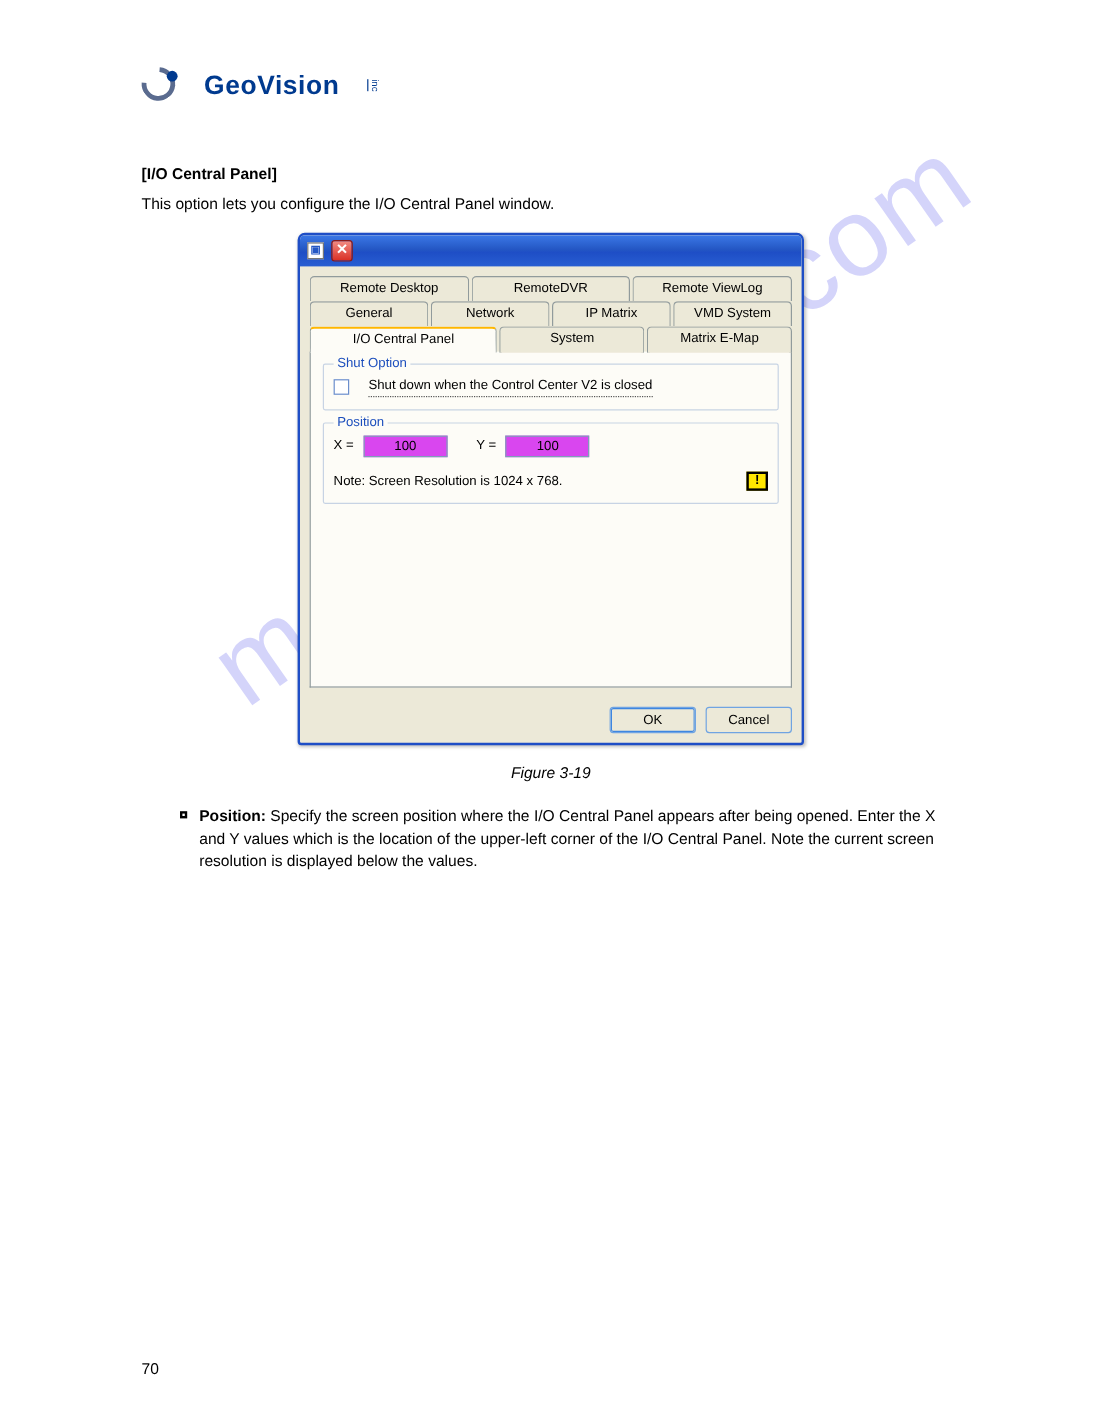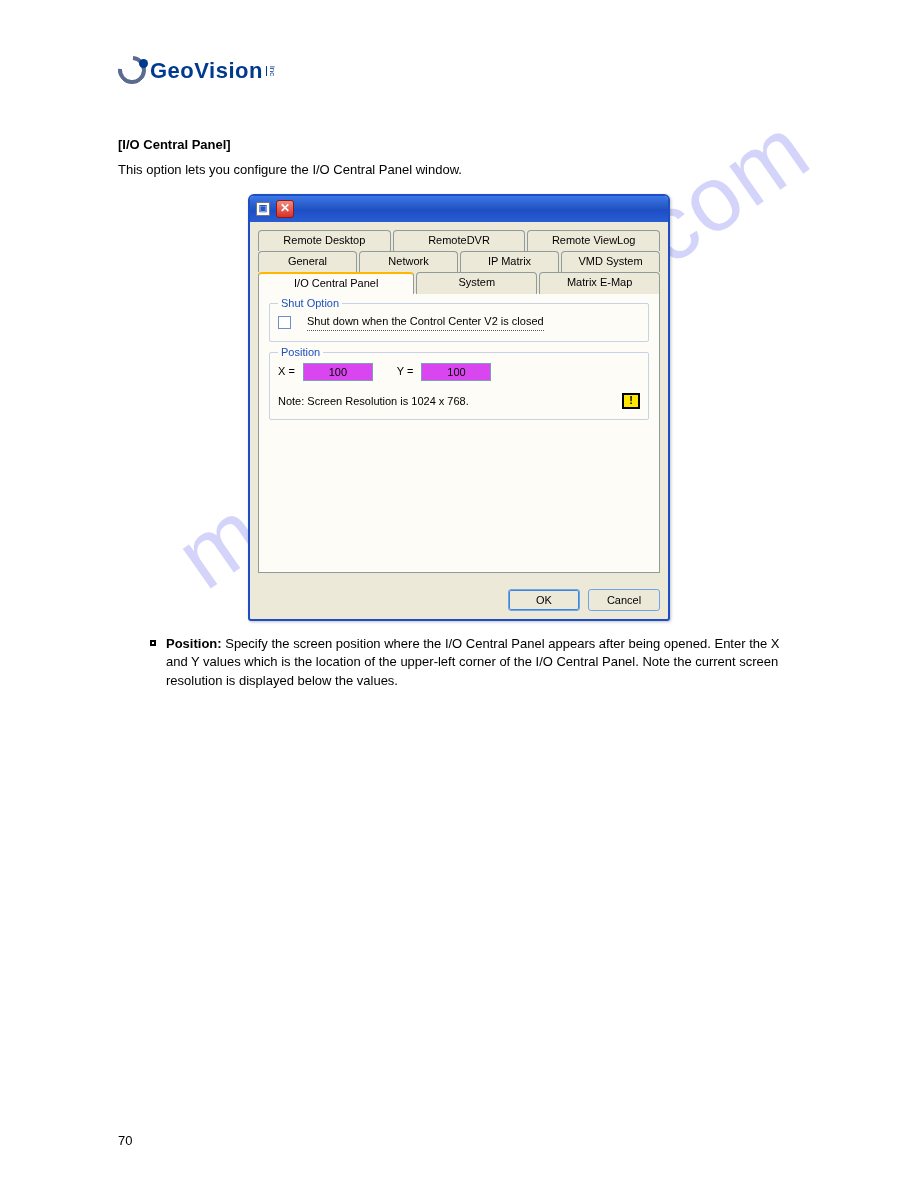--- a/index.html
+++ b/index.html
@@ -9,21 +9,21 @@
       background: #ffffff;
       font-family: Tahoma, Arial, sans-serif;
       position: relative;
     }
     .logo {
       position: absolute;
       top: 56px;
       left: 118px;
       display: flex;
       align-items: center;
-      gap: 2px;
+      gap: 22px;
     }
     .logo-mark {
       width: 30px;
       height: 30px;
       position: relative;
     }
     .logo-ring {
       width: 28px;
       height: 28px;
       border: 4px solid #5a6b8f;
@@ -352,20 +352,21 @@
         </div>
       </div>
     </div>
 
     <div class="dialog-buttons">
       <button class="wbtn primary">OK</button>
       <button class="wbtn">Cancel</button>
     </div>
   </div>
 
+  <div class="figure-caption">Figure 3-19</div>
 
   <div class="bullet-list">
     <div class="bullet-item">
       <div class="square-bullet"></div>
       <div class="bullet-text">
         <b>Position:</b><span> Specify the screen position where the I/O Central Panel appears after being opened. Enter the X and Y values which is the location of the upper-left corner of the I/O Central Panel. Note the current screen resolution is displayed below the values.</span>
       </div>
     </div>
   </div>
 </div>

